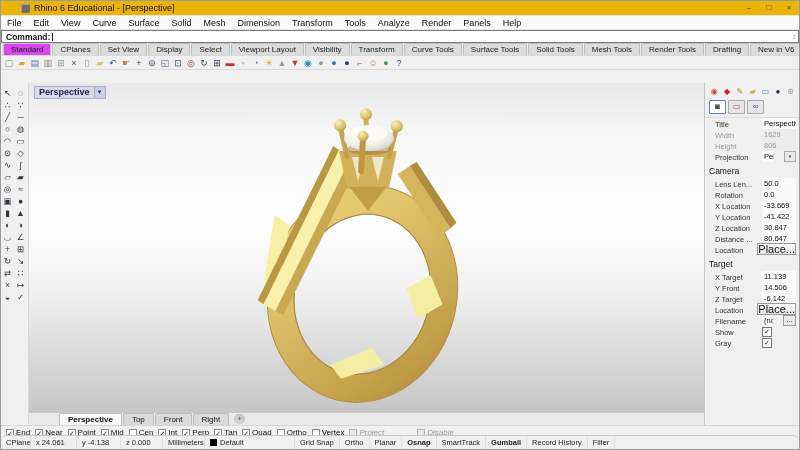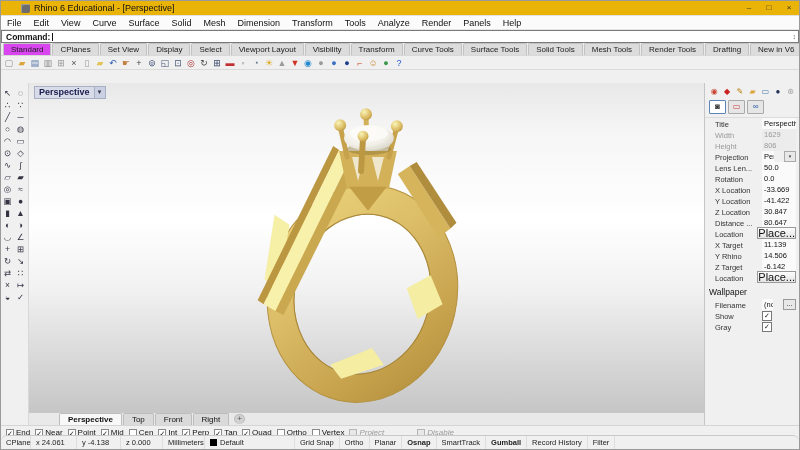--- a/index.html
+++ b/index.html
@@ -336,20 +336,21 @@
               <span class="rp-lab dis">Height</span>
               <span class="rp-val dis">806</span>
             </div>
             <div class="rp-row">
               <span class="rp-lab">Projection</span>
               <span class="rp-val">Perspecti...</span>
               <span class="rp-combo">▾</span>
             </div>
           </div>
           <div class="rp-section">
+            <div class="rp-sec-title">Camera</div>
             <div class="rp-row">
               <span class="rp-lab">Lens Len...</span>
               <span class="rp-val">50.0</span>
             </div>
             <div class="rp-row">
               <span class="rp-lab">Rotation</span>
               <span class="rp-val">0.0</span>
             </div>
             <div class="rp-row">
               <span class="rp-lab">X Location</span>
@@ -366,39 +367,39 @@
             <div class="rp-row">
               <span class="rp-lab">Distance ...</span>
               <span class="rp-val">80.647</span>
             </div>
             <div class="rp-row">
               <span class="rp-lab">Location</span>
               <span class="rp-btn">Place...</span>
             </div>
           </div>
           <div class="rp-section">
+            <div class="rp-sec-title">Target</div>
             <div class="rp-row">
               <span class="rp-lab">X Target</span>
               <span class="rp-val">11.139</span>
             </div>
             <div class="rp-row">
-              <span class="rp-lab">Y Rhino</span>
+              <span class="rp-lab">Y Front</span>
               <span class="rp-val">14.506</span>
             </div>
             <div class="rp-row">
               <span class="rp-lab">Z Target</span>
               <span class="rp-val">-6.142</span>
             </div>
             <div class="rp-row">
               <span class="rp-lab">Location</span>
               <span class="rp-btn">Place...</span>
             </div>
           </div>
           <div class="rp-section">
-            <div class="rp-sec-title">Wallpaper</div>
             <div class="rp-row">
               <span class="rp-lab">Filename</span>
               <span class="rp-val">(none)</span>
               <span class="rp-mini-btn">...</span>
             </div>
             <div class="rp-row">
               <span class="rp-lab">Show</span>
               <span class="rp-cb on">✓</span>
             </div>
             <div class="rp-row">

